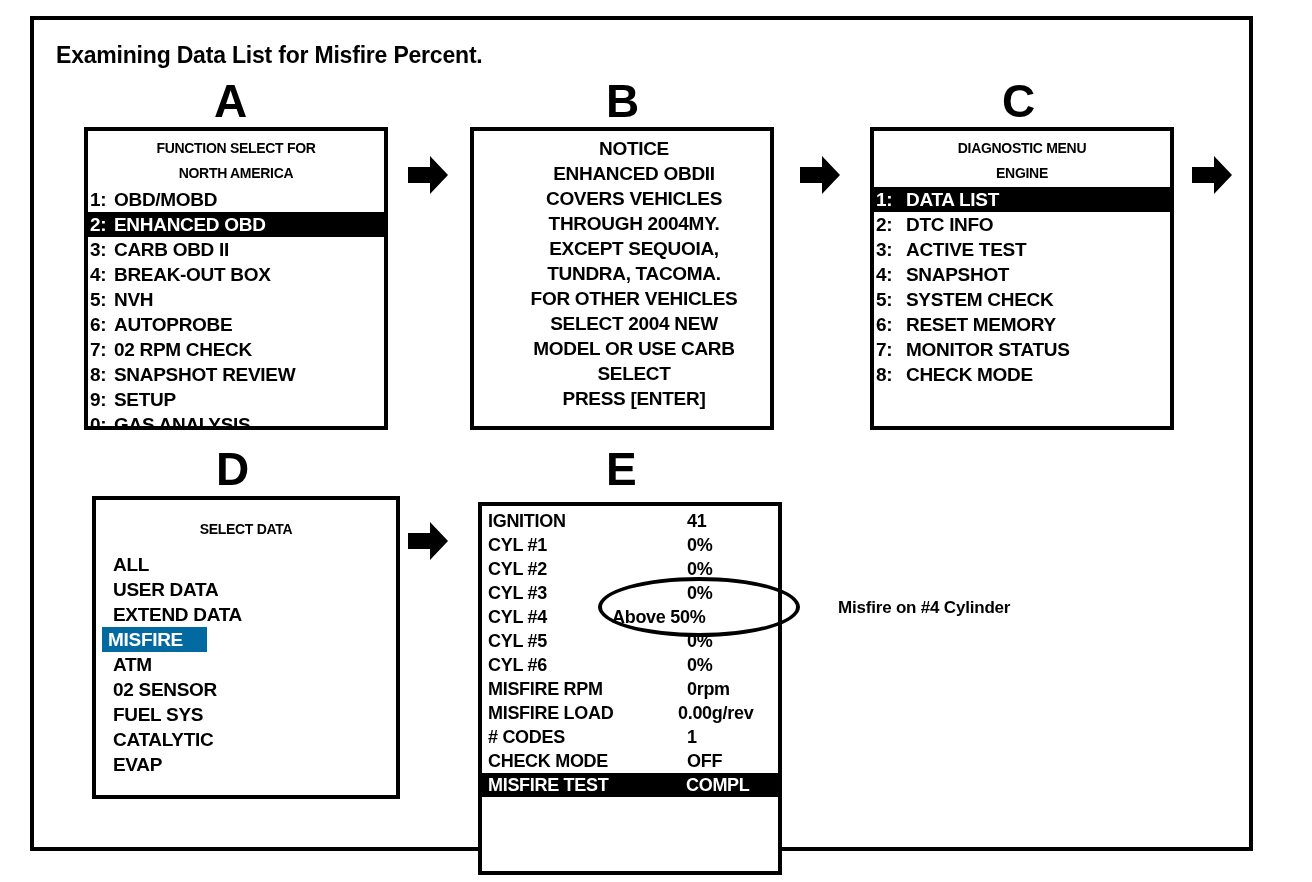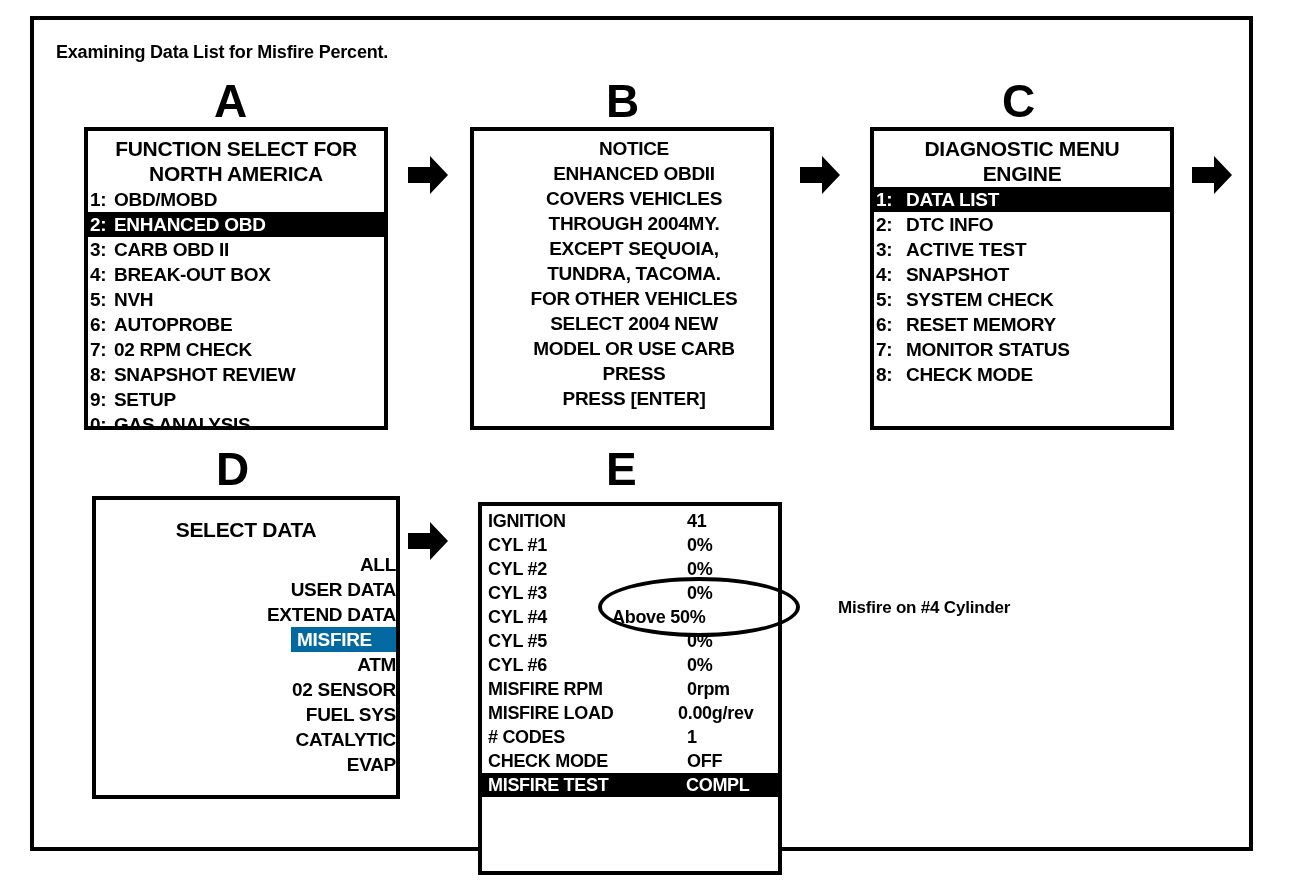--- a/index.html
+++ b/index.html
@@ -25,21 +25,21 @@
     height: 835px;
     border: 4px solid #000;
     box-sizing: border-box;
   }
 
   
   #caption {
     position: absolute;
     left: 56px;
     top: 42px;
-    font-size: 18px;
+    font-size: 23px;
     font-weight: bold;
     letter-spacing: -0.2px;
     white-space: nowrap;
   }
 
   
   .panel-letter {
     position: absolute;
     font-size: 46px;
     font-weight: bold;
@@ -50,21 +50,21 @@
   
   .lcd {
     position: absolute;
     border: 4px solid #000;
     background: #fff;
     box-sizing: border-box;
     overflow: hidden;
   }
   .lcd-title {
     text-align: center;
-    font-size: 21px;
+    font-size: 14px;
     font-weight: bold;
     line-height: 25px;
     letter-spacing: -0.3px;
     white-space: nowrap;
   }
   .lcd-line {
     font-size: 19px;
     font-weight: bold;
     line-height: 25px;
     letter-spacing: -0.3px;
@@ -244,21 +244,21 @@
   <div style="margin-top:5px;">
     <div class="lcd-line center">NOTICE</div>
     <div class="lcd-line center">ENHANCED OBDII</div>
     <div class="lcd-line center">COVERS VEHICLES</div>
     <div class="lcd-line center">THROUGH 2004MY.</div>
     <div class="lcd-line center">EXCEPT SEQUOIA,</div>
     <div class="lcd-line center">TUNDRA, TACOMA.</div>
     <div class="lcd-line center">FOR OTHER VEHICLES</div>
     <div class="lcd-line center">SELECT 2004 NEW</div>
     <div class="lcd-line center">MODEL OR USE CARB</div>
-    <div class="lcd-line center">PRESS</div>
+    <div class="lcd-line center">SELECT</div>
     <div class="lcd-line center">PRESS [ENTER]</div>
   </div>
 </div>
 
 <div class="arrow" style="left:796px; top:152px;">
   <svg width="46" height="46" viewBox="0 0 46 46" aria-hidden="true">
     <polygon points="4,15 26,15 26,4 44,23 26,42 26,31 4,31" fill="#000"></polygon>
   </svg>
 </div>
 
@@ -306,21 +306,21 @@
 <div class="arrow" style="left:1188px; top:152px;">
   <svg width="46" height="46" viewBox="0 0 46 46" aria-hidden="true">
     <polygon points="4,15 26,15 26,4 44,23 26,42 26,31 4,31" fill="#000"></polygon>
   </svg>
 </div>
 
 <div class="lcd" id="panel-d" style="left:92px; top:496px; width:308px; height:303px;">
 
   <div class="lcd-title" style="margin-top:17px;">SELECT DATA</div>
 
-  <div style="margin-top:10px; padding-left:17px;text-align:right;">
+  <div style="margin-top:10px; padding-left:17px;">
     <div><span class="plain-row">ALL</span></div>
     <div><span class="plain-row">USER DATA</span></div>
     <div><span class="plain-row">EXTEND DATA</span></div>
     <div style="margin-left:-11px;"><span class="plain-row selected">MISFIRE</span></div>
     <div><span class="plain-row">ATM</span></div>
     <div><span class="plain-row">02 SENSOR</span></div>
     <div><span class="plain-row">FUEL SYS</span></div>
     <div><span class="plain-row">CATALYTIC</span></div>
     <div><span class="plain-row">EVAP</span></div>
   </div>

